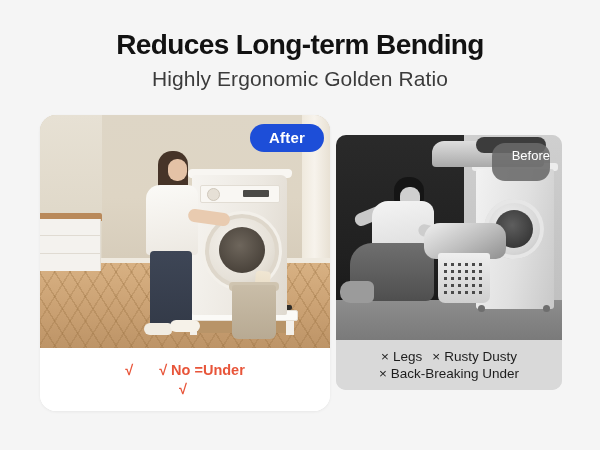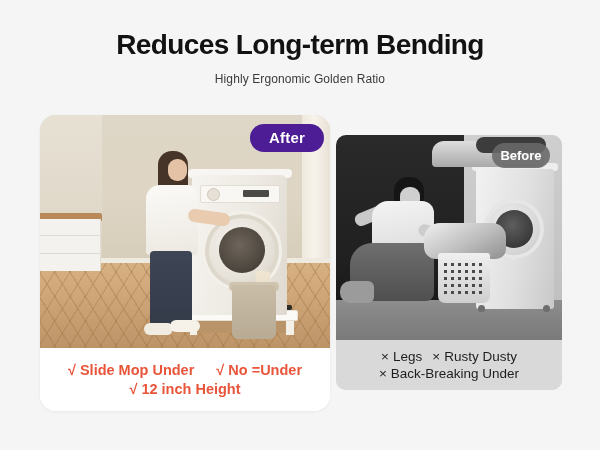--- a/index.html
+++ b/index.html
@@ -31,21 +31,21 @@
   }
   .title {
     font-size: 28px;
     font-weight: 700;
     color: #121212;
     letter-spacing: -0.6px;
     line-height: 34px;
     margin: 0;
   }
   .subtitle {
-    font-size: 12px;
+    font-size: 21px;
     font-weight: 400;
     color: #3b3b3b;
     letter-spacing: 0.1px;
     line-height: 20px;
     margin: 7px 0 0 0;
   }
 
   
   .card-after {
     position: absolute;
@@ -259,21 +259,21 @@
   }
 
   
   .badge-after {
     position: absolute;
     left: 250px;
     top: 124px;
     width: 74px;
     height: 28px;
     border-radius: 14px;
-    background: #4c1d95;
+    background: #1d4ed8;
     color: #ffffff;
     font-size: 15px;
     font-weight: 700;
     line-height: 28px;
     text-align: center;
     letter-spacing: 0.2px;
     z-index: 20;
   }
 
   
@@ -449,28 +449,28 @@
     background: linear-gradient(150deg,#f0f0f0 0%,#bdbdbd 55%,#8f8f8f 100%);
     border-radius: 16px 14px 10px 12px;
   }
 
   
   .badge-before {
     position: absolute;
     left: 492px;
     top: 143px;
     width: 58px;
-    height: 25px;
+    height: 38px;
     border-radius: 13px;
     background: rgba(105,105,105,0.88);
     color: #ffffff;
     font-size: 13px;
-    font-weight: 700;
+    font-weight: 400;
     line-height: 25px;
-    text-align: center;
+    text-align: right;
     z-index: 20;
   }
 
   
   .caption-before {
     position: absolute;
     left: 0;
     top: 205px;
     width: 226px;
     height: 50px;
@@ -548,28 +548,26 @@
       <div class="a-pants">
         
       </div>
       <div class="a-shoe-l"></div>
       <div class="a-shoe-r"></div>
     </div>
 
     <div class="caption-after">
       <div class="cap-row-a">
         <span class="mark">√</span>
-        <span>Slide Mop Under</span>
         <span class="sp1"></span>
         <span class="mark">√</span>
         <span>No =Under</span>
       </div>
       <div class="cap-row-a">
         <span class="mark">√</span>
-        <span>12 inch Height</span>
       </div>
     </div>
   </div>
 
   <div class="badge-after">After</div>
 
   <div class="card-before">
 
     <div class="photo-before">
       <div class="b-wall-r"></div>

